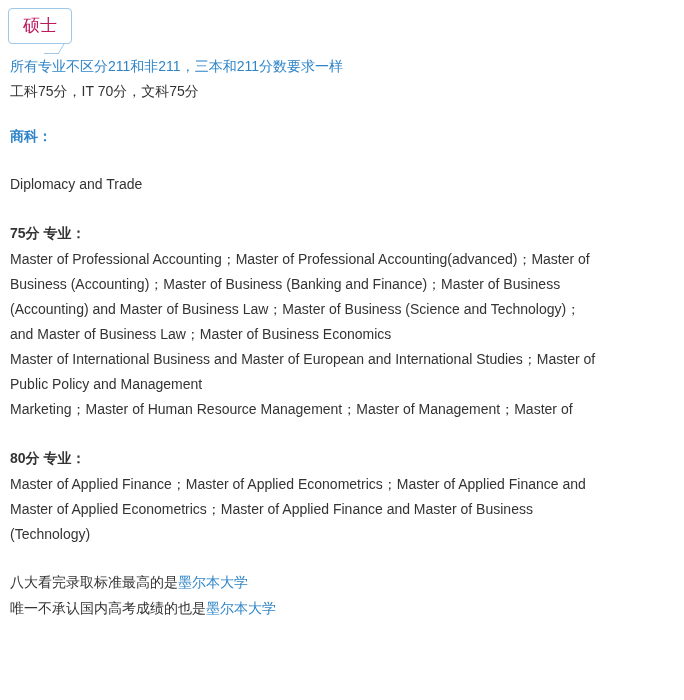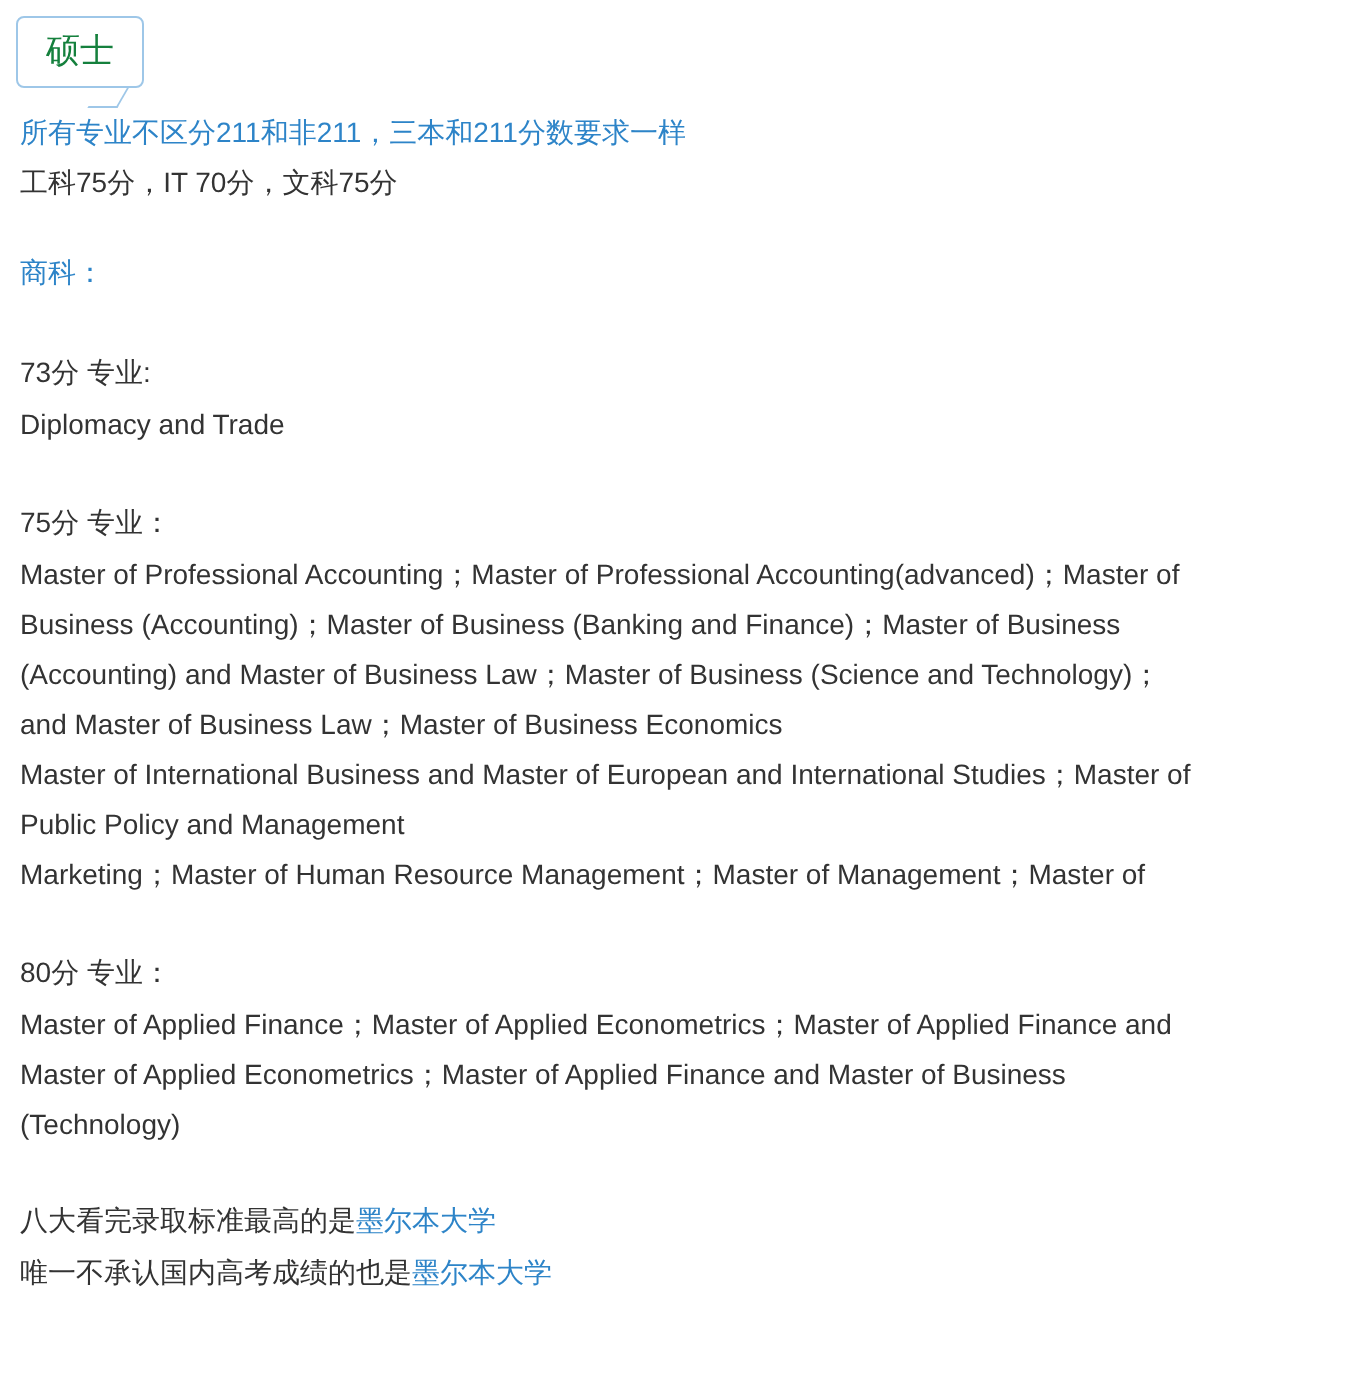--- a/index.html
+++ b/index.html
@@ -26,21 +26,21 @@
   .badge-wrap {
     position: relative;
     margin: 8px 0 0 8px;
     width: 78px;
   }
   .badge {
     display: inline-block;
     border: 1px solid #9ec7e8;
     border-radius: 4px;
     background: #ffffff;
-    color: #15803d;
+    color: #be185d;
     font-size: 17px;
     line-height: 1;
     padding: 8px 14px 9px 14px;
     position: relative;
     z-index: 2;
   }
   .badge-tail {
     position: absolute;
     left: 40px;
     top: 31px;
@@ -59,20 +59,21 @@
     margin: 0;
     line-height: 26px;
   }
   .blue {
     color: #2d84c8;
   }
   .gap-md { height: 18px; }
   .gap-lg { height: 22px; }
   .section-head {
     line-height: 28px;
+    font-weight: bold;
   }
   .body-line {
     line-height: 25px;
   }
   .footer-line {
     line-height: 26px;
   }
 </style>
 </head>
 <body>
@@ -88,21 +89,20 @@
 
     <p class="blue body-line">所有专业不区分211和非211，三本和211分数要求一样</p>
     <p class="body-line">工科75分，IT 70分，文科75分</p>
 
     <div class="gap-md"></div>
 
     <p class="blue section-head">商科：</p>
 
     <div class="gap-lg"></div>
 
-    <p class="section-head">73分 专业:</p>
     <p class="body-line">Diplomacy and Trade</p>
 
     <div class="gap-lg"></div>
 
     <p class="section-head">75分 专业：</p>
     <p class="body-line">Master of Professional Accounting；Master of Professional Accounting(advanced)；Master of</p>
     <p class="body-line">Business (Accounting)；Master of Business (Banking and Finance)；Master of Business</p>
     <p class="body-line">(Accounting) and Master of Business Law；Master of Business (Science and Technology)；</p>
     <p class="body-line">and Master of Business Law；Master of Business Economics</p>
     <p class="body-line">Master of International Business and Master of European and International Studies；Master of</p>

